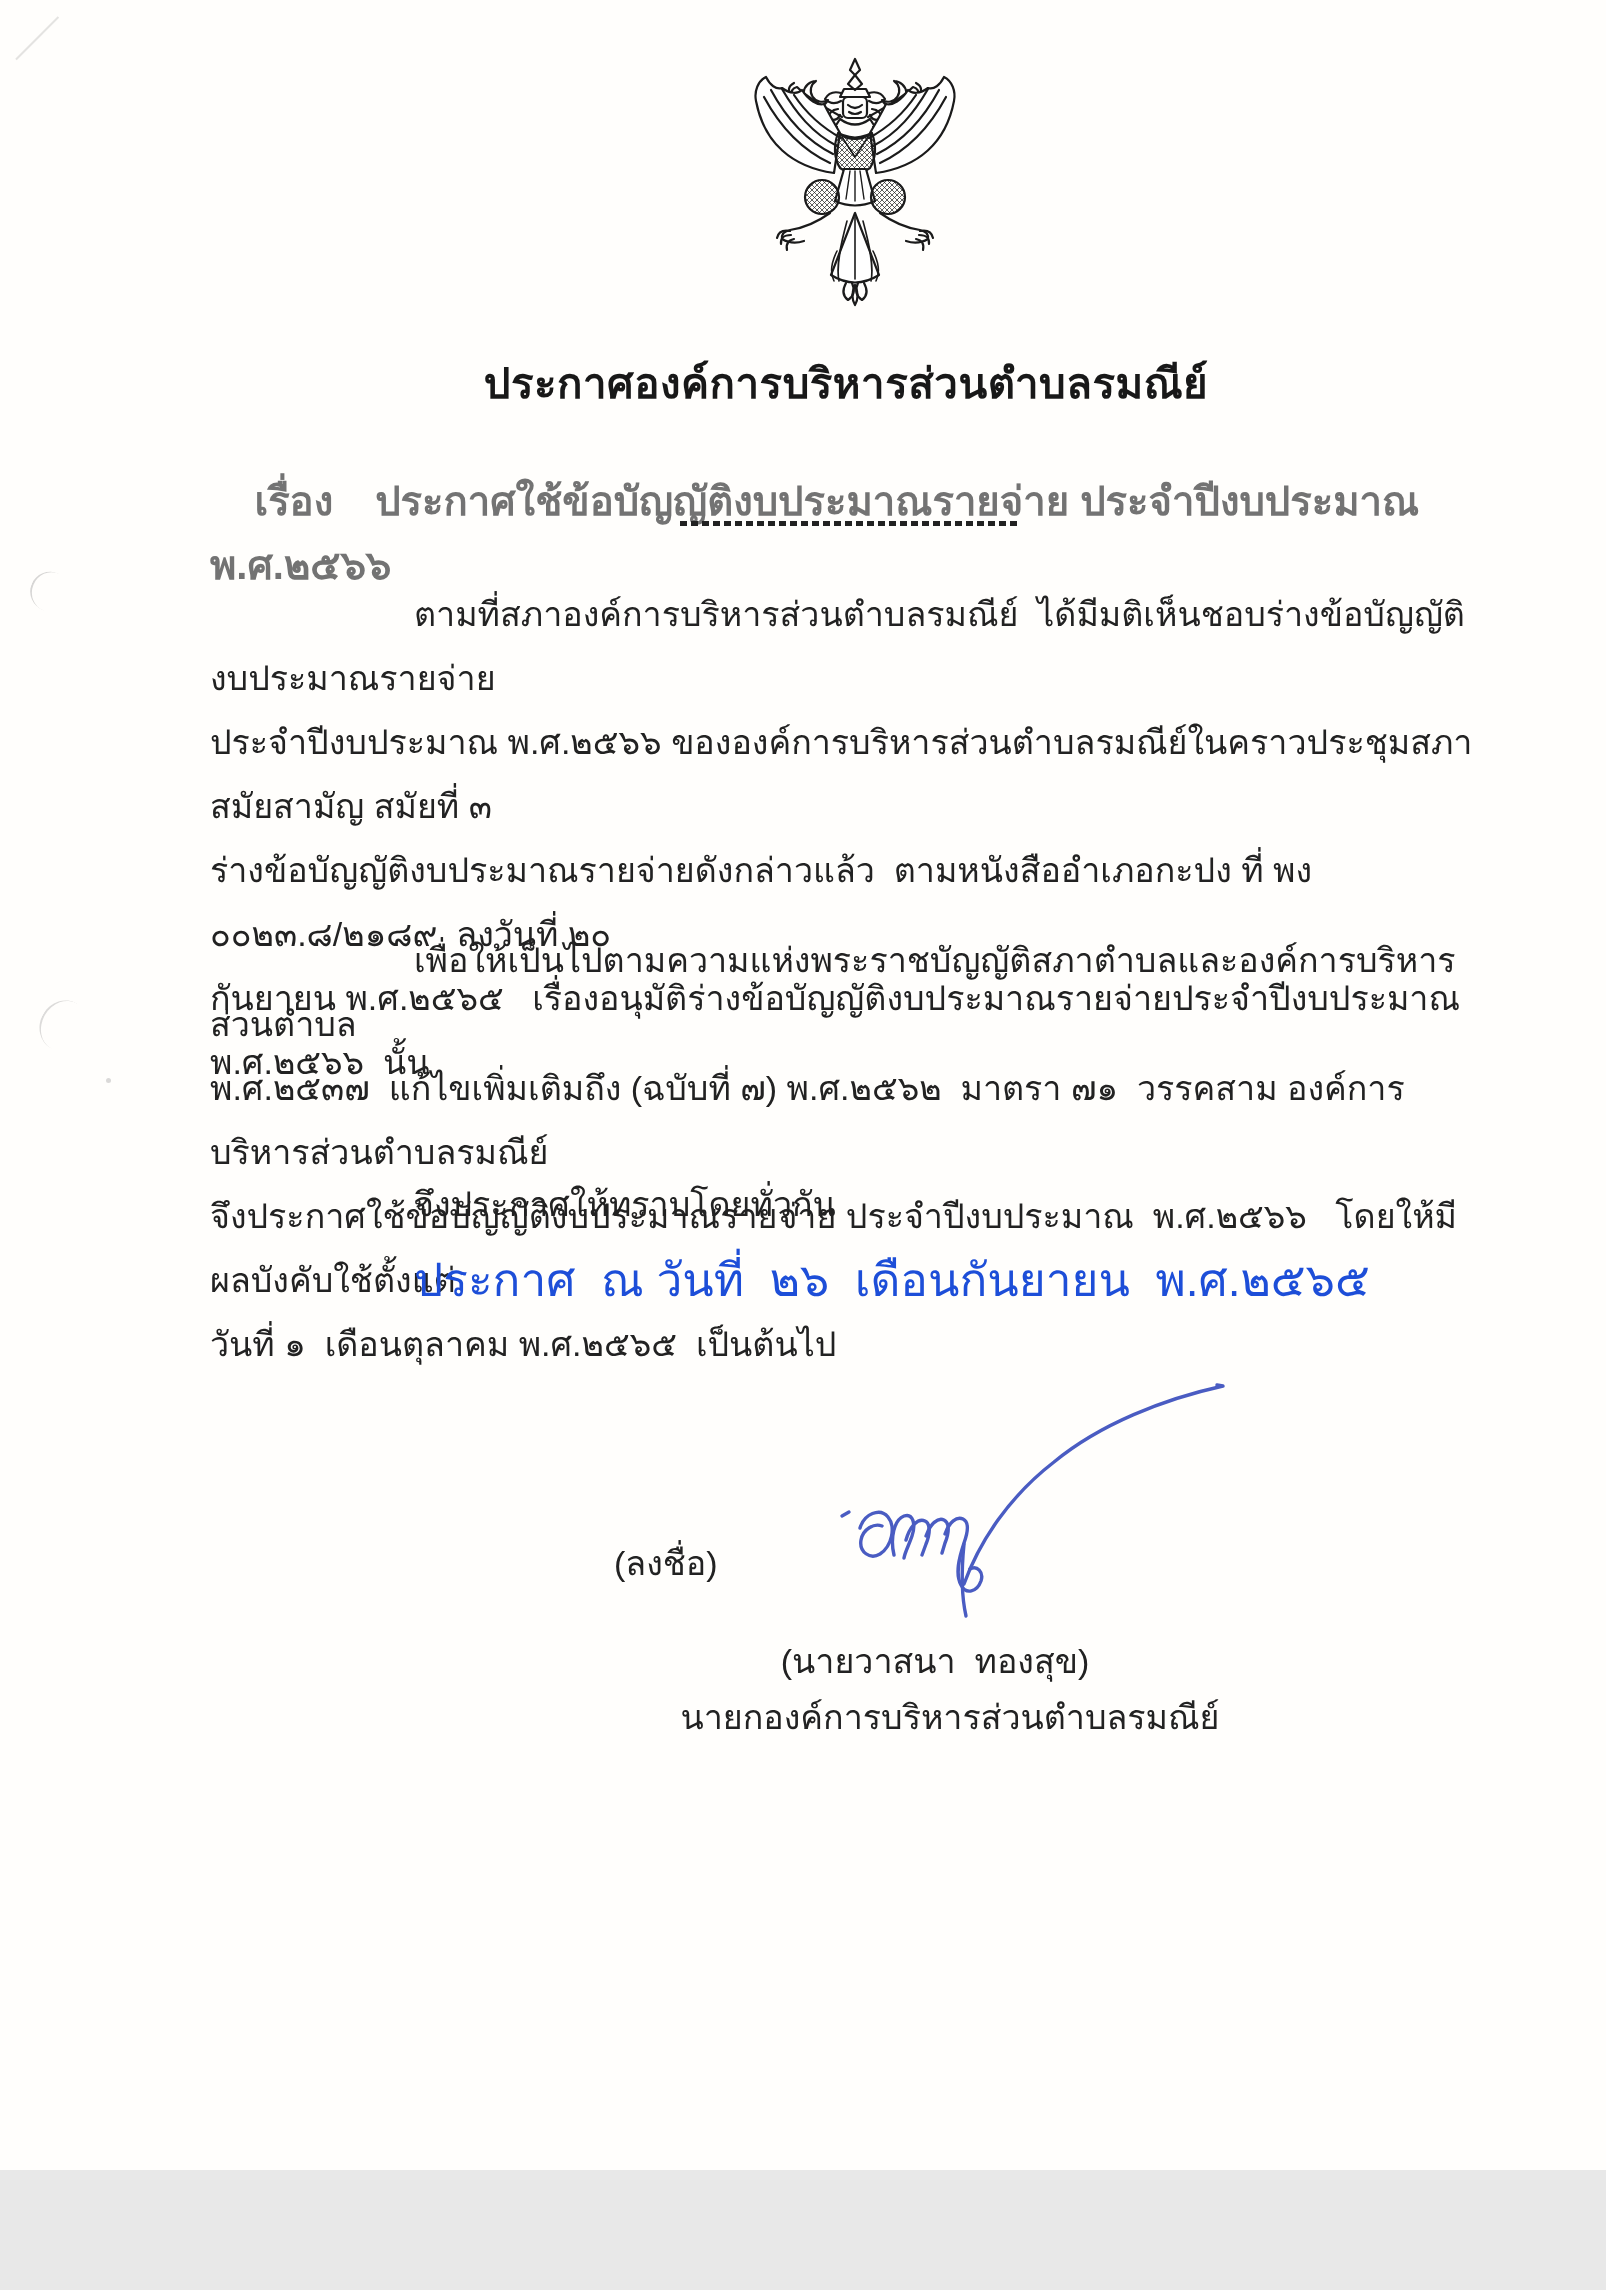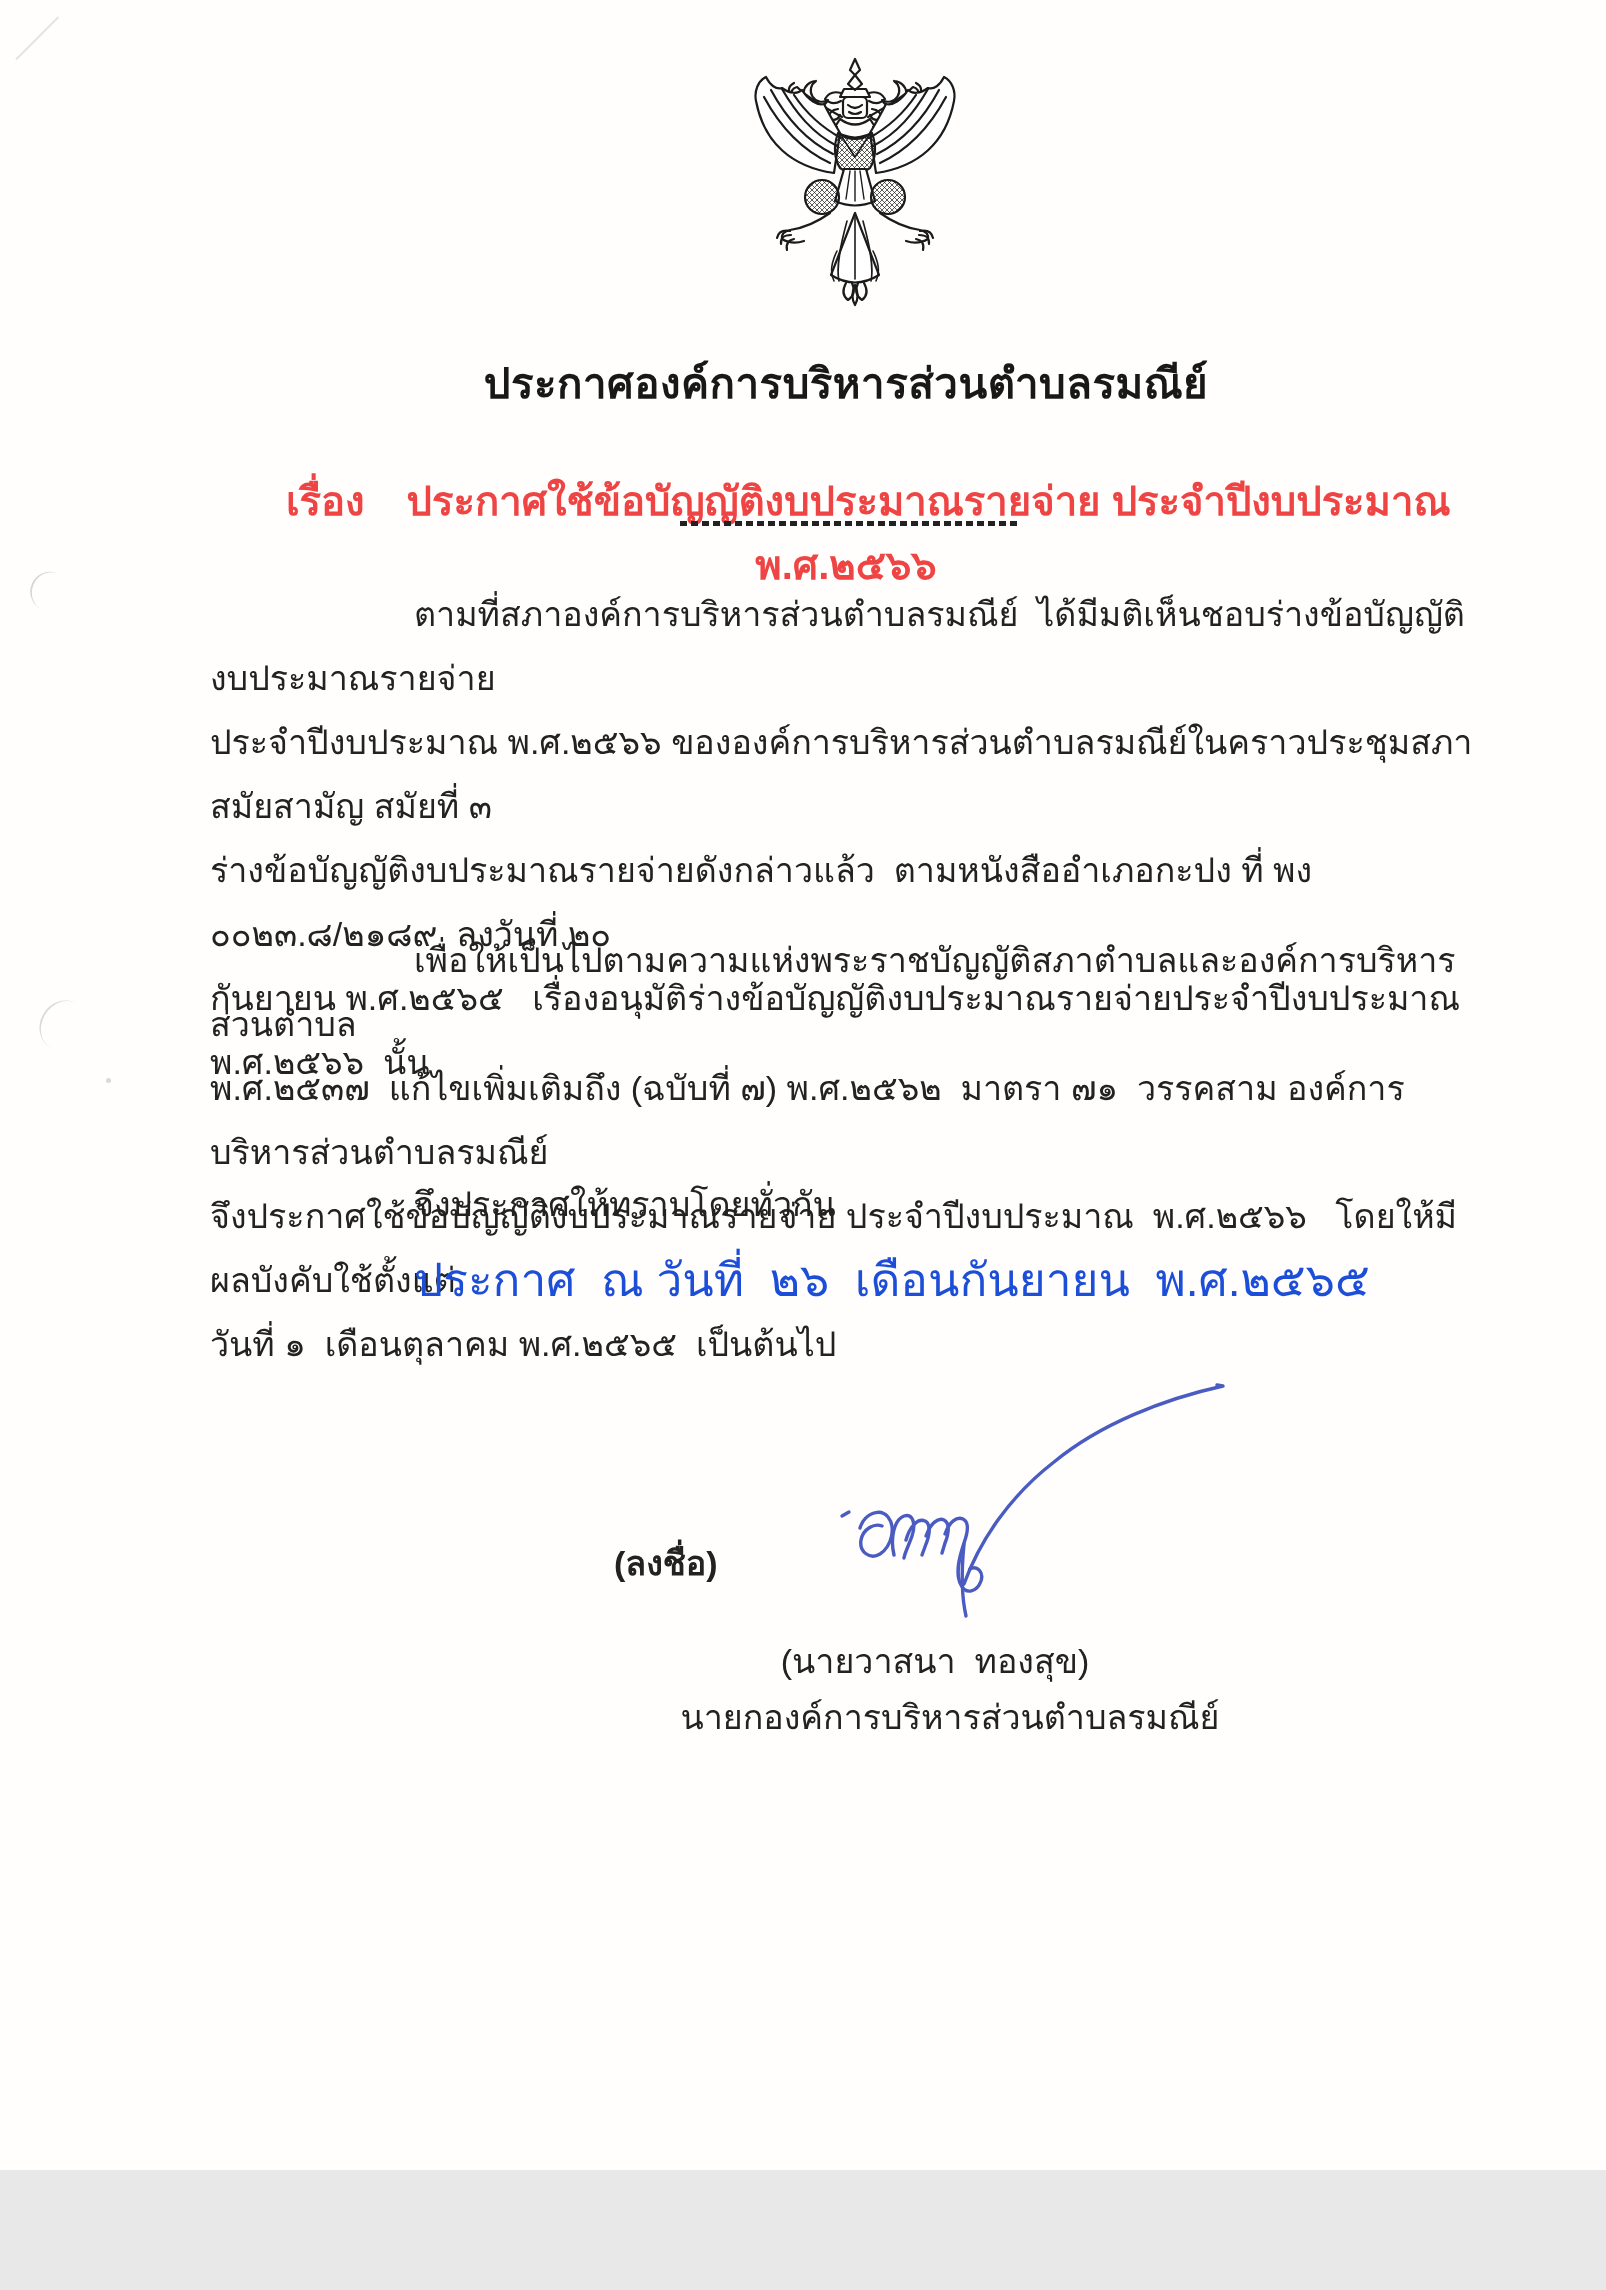--- a/index.html
+++ b/index.html
@@ -14,36 +14,36 @@
   }
   .abs{position:absolute;}
   .emblem{left:742px;top:54px;width:226px;height:256px;}
   .doc-title{
     left:210px;top:350px;width:1272px;
     text-align:center;font-size:42px;font-weight:700;
     letter-spacing:.5px;color:#181818;
   }
   .doc-subject{
     left:210px;top:424px;width:1272px;
-    text-align:center;font-size:40px;font-weight:700;color:#ef4444;
+    text-align:left;font-size:40px;font-weight:700;color:#737373;
     white-space:pre-wrap;
   }
   .doc-subject .gap{display:inline-block;width:42px;}
   .dashes{
     left:680px;top:521px;width:340px;height:5px;
     background:repeating-linear-gradient(90deg,#222 0 7px,transparent 7px 11px);
   }
   .para{left:210px;width:1278px;font-size:34px;line-height:64px;}
   .p1{top:582px;}
   .p2{top:928px;}
   .line{white-space:pre-wrap;color:#222;}
   .line.indent{text-indent:204px;}
   .closing-line{left:414px;top:1182px;font-size:34px;line-height:44px;white-space:pre-wrap;color:#222;}
   .date-line{left:414px;top:1258px;font-size:46px;line-height:44px;white-space:pre-wrap;color:#1d4ed8;}
-  .sign-label{left:614px;top:1536px;font-size:34px;color:#222;font-weight:bold;}
+  .sign-label{left:614px;top:1536px;font-size:34px;color:#222;}
   .signature-svg{left:830px;top:1368px;width:420px;height:260px;}
   .sign-name{left:595px;top:1634px;width:680px;text-align:center;font-size:34px;white-space:pre-wrap;color:#222;}
   .sign-position{left:610px;top:1690px;width:680px;text-align:center;font-size:34px;color:#222;}
   .artifact1{left:30px;top:572px;width:40px;height:40px;border-left:2px solid rgba(140,140,140,.35);border-radius:50%;transform:rotate(22deg);}
   .artifact2{left:40px;top:1000px;width:46px;height:52px;border-left:2px solid rgba(140,140,140,.30);border-radius:50%;transform:rotate(30deg);}
   .artifact-dot{left:106px;top:1078px;width:5px;height:5px;border-radius:50%;background:rgba(150,150,150,.35);}
   .corner-fold{left:-14px;top:-14px;width:60px;height:60px;border-bottom:2px solid rgba(130,130,130,.22);transform:rotate(-45deg);}
 </style>
 </head>
 <body>

